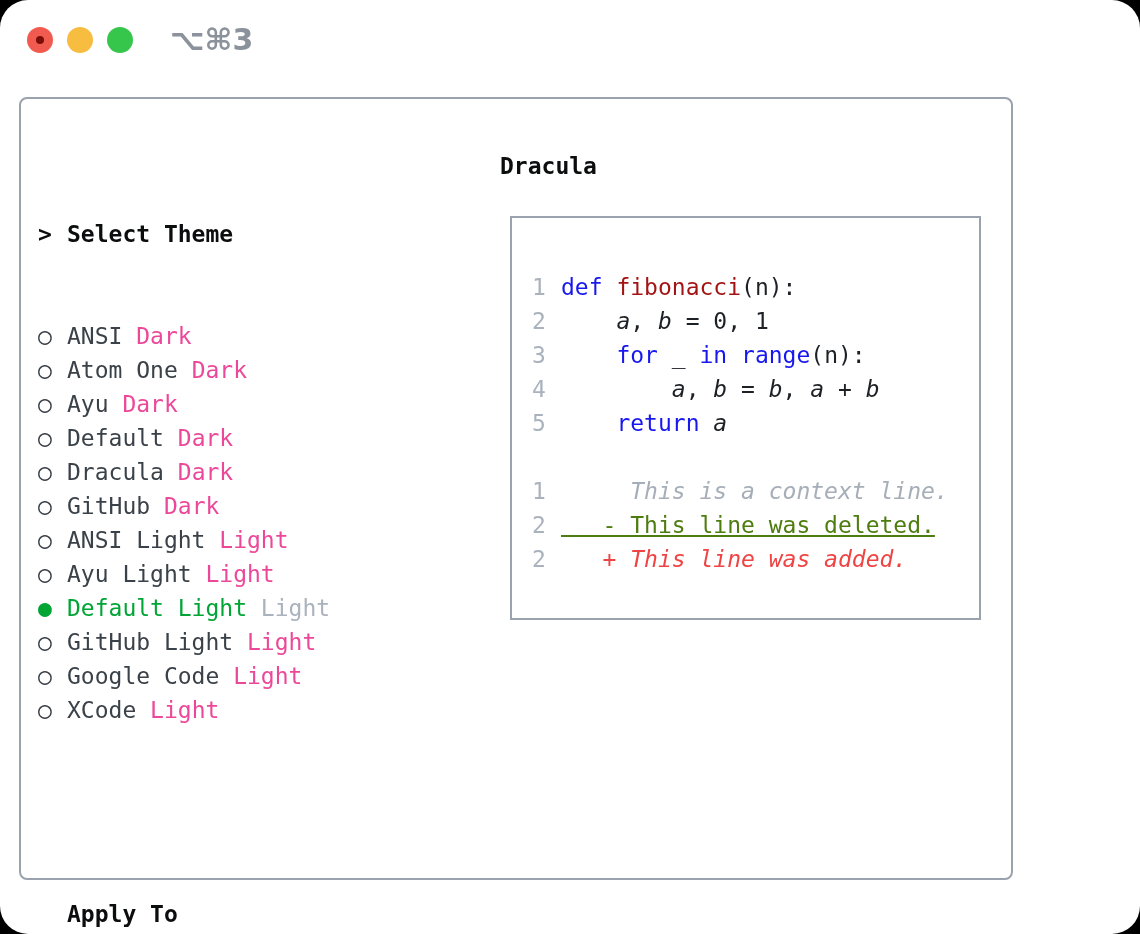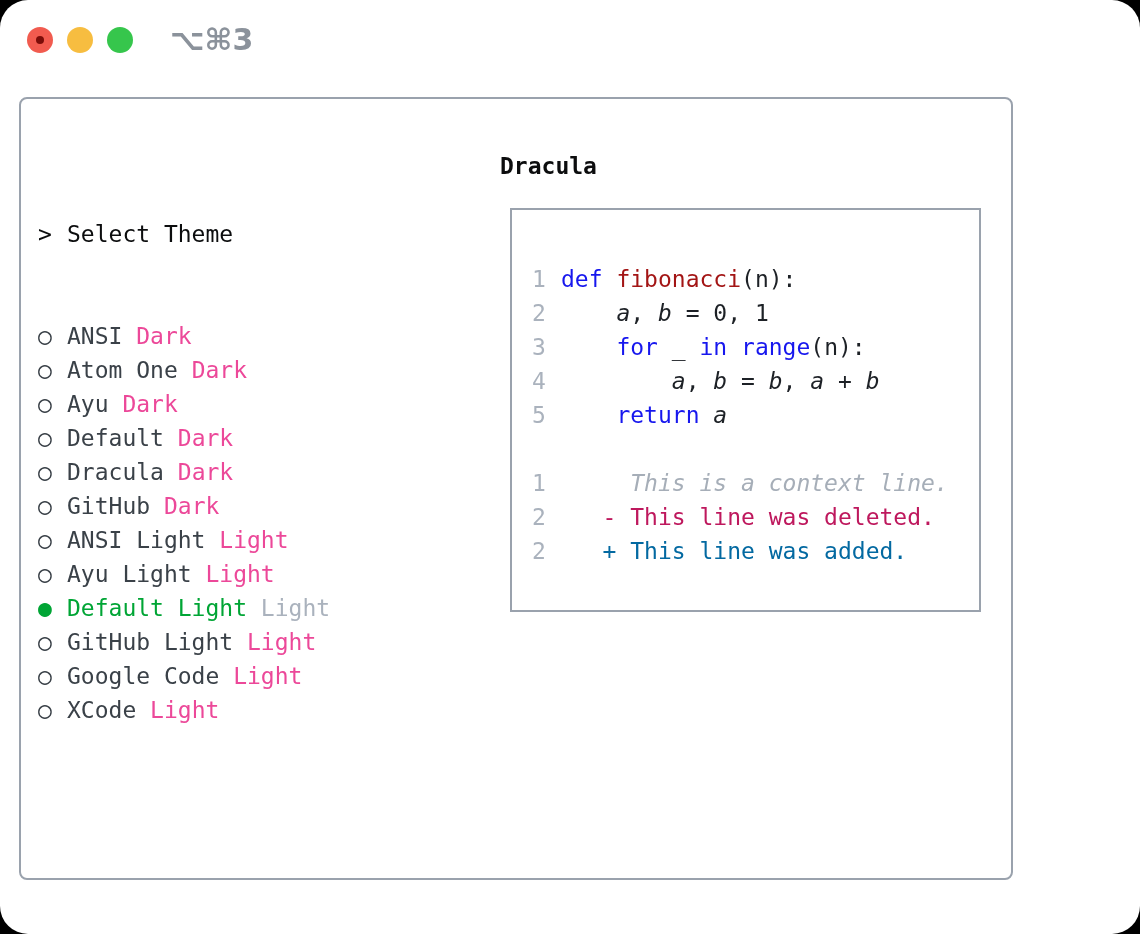--- a/index.html
+++ b/index.html
@@ -28,46 +28,46 @@
     position:absolute; left:19px; top:97px; width:990px; height:779px;
     border:2px solid #9aa2ad; border-radius:8px; background:#fff;
   }
   
   .left-col {
     position:absolute; left:38px; top:149px;
     font-size:23px; line-height:34px; white-space:pre; color:#3a4148;
   }
   .row { height:34px; }
   .marker { display:inline-block; width:29px; color:#3a4148; }
-  .header-row { font-weight:normal; color:#0c0d0e; }
+  .header-row { font-weight:bold; color:#0c0d0e; }
   .header-row .marker { color:#0c0d0e; }
   .suffix { color:#ec4899; }
   .item.selected, .item.selected .marker, .option.selected, .option.selected .marker { color:#00a535; }
   .item.selected .suffix { color:#aab2bd; }
   .spacer { height:34px; }
   
   .preview-header {
     position:absolute; left:500px; top:149px;
     font-size:23px; line-height:34px; font-weight:bold; color:#0c0d0e;
   }
   .preview-box {
-    position:absolute; left:510px; top:208px; width:471px; height:404px;
+    position:absolute; left:510px; top:216px; width:471px; height:404px;
     border:2px solid #9aa2ad; background:#fff;
     padding:52px 0 16px 20px; box-sizing:border-box;
     font-size:23px; line-height:34px; white-space:pre; overflow:hidden;
   }
   .code-row { height:34px; }
   .lnum { display:inline-block; width:29px; color:#aab2bd; }
   .seg-plain { color:#1d2126; }
   .seg-kw    { color:#1717ee; }
   .seg-fn    { color:#a31515; }
   .seg-var   { color:#1d2126; font-style:italic; }
   .seg-ctx   { color:#a6aeb8;font-style:italic; }
-  .seg-del   { color:#be185d; }
-  .seg-add   { color:#0369a1; }
+  .seg-del   { color:#4d7c0f;text-decoration:underline; }
+  .seg-add   { color:#ef4444;font-style:italic; }
 </style>
 </head>
 <body>
 
 <div class="window">
 
   <div class="titlebar">
     <span class="dot dot-red">
         <span class="inner"></span>
       </span>
@@ -75,20 +75,21 @@
     <span class="dot dot-green"></span>
     <span class="win-title">⌥⌘3</span>
   </div>
 
   <div class="main-box"></div>
 
   <div class="left-col">
     <div class="row header-row"><span class="marker">&gt;</span><span>Select Theme</span></div>
     <div id="theme-items"><div class="row item"><span class="marker">○</span><span>ANSI</span><span class="suffix"> Dark</span></div><div class="row item"><span class="marker">○</span><span>Atom One</span><span class="suffix"> Dark</span></div><div class="row item"><span class="marker">○</span><span>Ayu</span><span class="suffix"> Dark</span></div><div class="row item"><span class="marker">○</span><span>Default</span><span class="suffix"> Dark</span></div><div class="row item"><span class="marker">○</span><span>Dracula</span><span class="suffix"> Dark</span></div><div class="row item"><span class="marker">○</span><span>GitHub</span><span class="suffix"> Dark</span></div><div class="row item"><span class="marker">○</span><span>ANSI Light</span><span class="suffix"> Light</span></div><div class="row item"><span class="marker">○</span><span>Ayu Light</span><span class="suffix"> Light</span></div><div class="row item selected"><span class="marker">●</span><span>Default Light</span><span class="suffix"> Light</span></div><div class="row item"><span class="marker">○</span><span>GitHub Light</span><span class="suffix"> Light</span></div><div class="row item"><span class="marker">○</span><span>Google Code</span><span class="suffix"> Light</span></div><div class="row item"><span class="marker">○</span><span>XCode</span><span class="suffix"> Light</span></div></div>
     <div class="spacer"></div>
+    <div class="row header-row"><span class="marker"></span><span>Apply To</span></div>
     
     
     
     
   </div>
 
   <div class="preview-header">Dracula</div>
   <div class="preview-box" id="preview-code"><div class="code-row"><span class="lnum">1</span><span class="seg-kw">def</span><span class="seg-plain"> </span><span class="seg-fn">fibonacci</span><span class="seg-plain">(n):</span></div><div class="code-row"><span class="lnum">2</span><span class="seg-plain">    </span><span class="seg-var">a</span><span class="seg-plain">, </span><span class="seg-var">b</span><span class="seg-plain"> = 0, 1</span></div><div class="code-row"><span class="lnum">3</span><span class="seg-plain">    </span><span class="seg-kw">for</span><span class="seg-plain"> _ </span><span class="seg-kw">in</span><span class="seg-plain"> </span><span class="seg-kw">range</span><span class="seg-plain">(n):</span></div><div class="code-row"><span class="lnum">4</span><span class="seg-plain">        </span><span class="seg-var">a</span><span class="seg-plain">, </span><span class="seg-var">b</span><span class="seg-plain"> = </span><span class="seg-var">b</span><span class="seg-plain">, </span><span class="seg-var">a</span><span class="seg-plain"> + </span><span class="seg-var">b</span></div><div class="code-row"><span class="lnum">5</span><span class="seg-plain">    </span><span class="seg-kw">return</span><span class="seg-plain"> </span><span class="seg-var">a</span></div><div class="code-row"><span class="lnum"></span></div><div class="code-row"><span class="lnum">1</span><span class="seg-ctx">     This is a context line.</span></div><div class="code-row"><span class="lnum">2</span><span class="seg-del">   - This line was deleted.</span></div><div class="code-row"><span class="lnum">2</span><span class="seg-add">   + This line was added.</span></div></div>
 
 </div>

